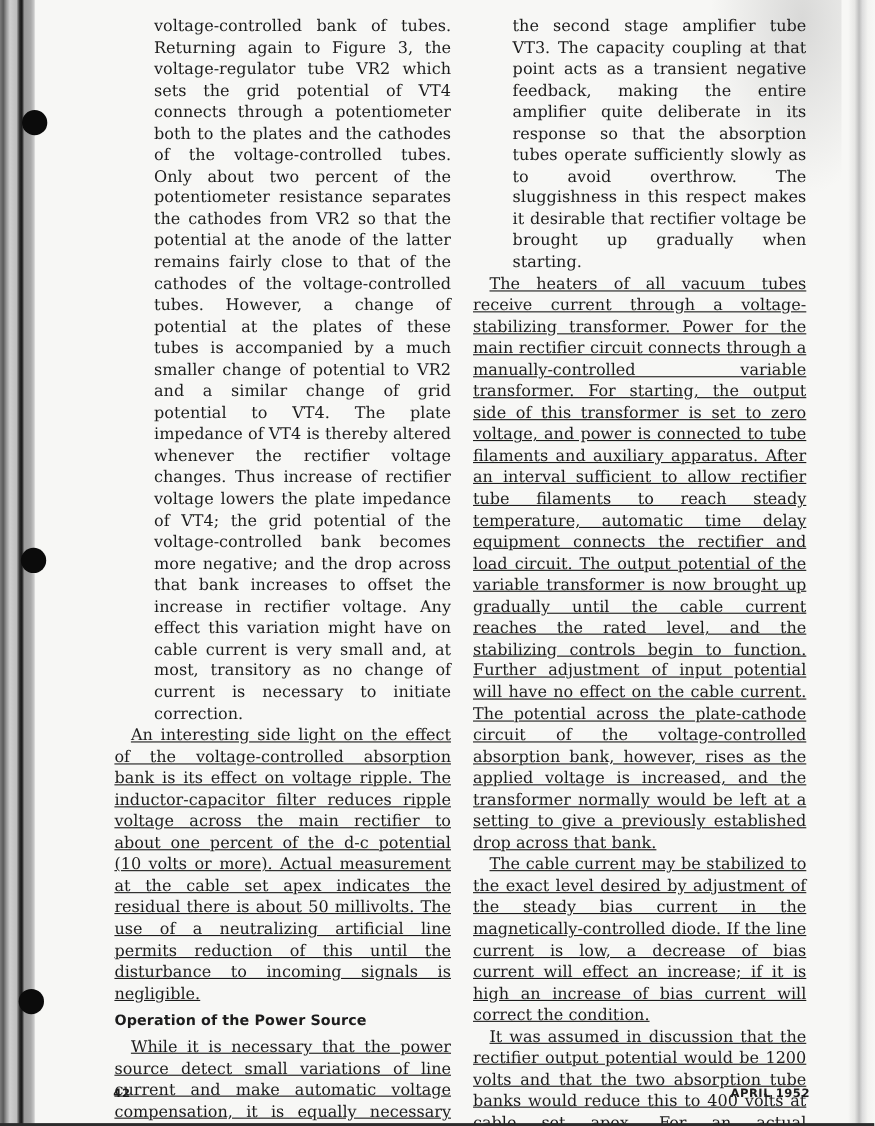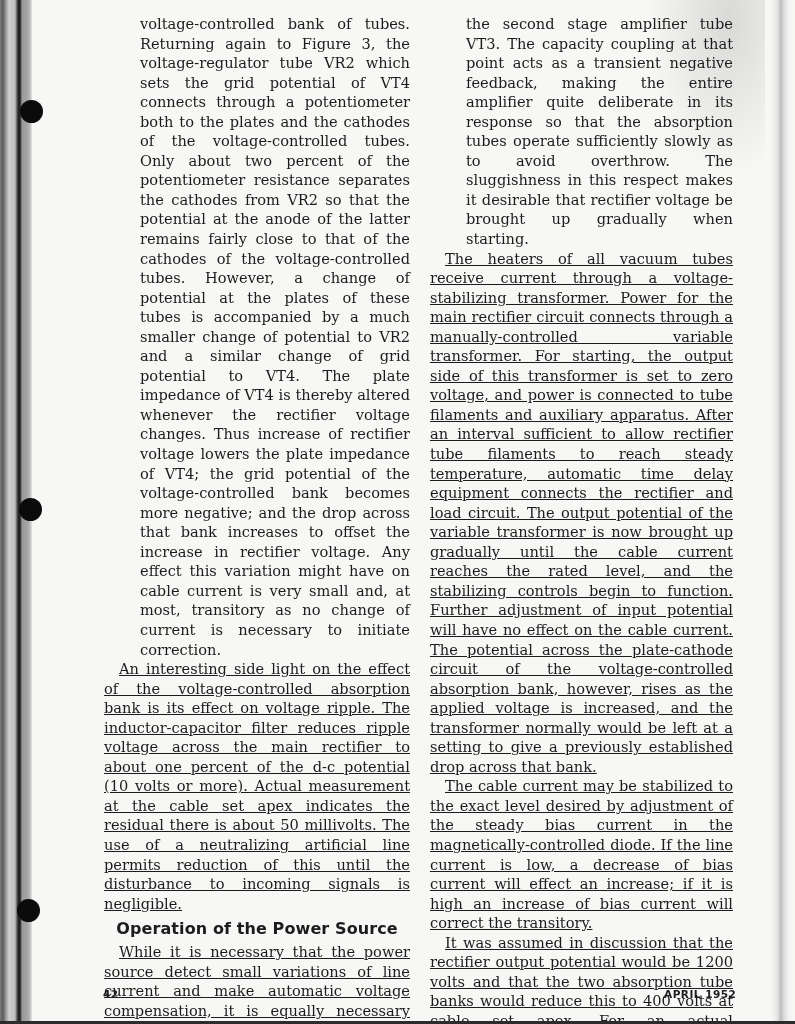--- a/index.html
+++ b/index.html
@@ -31,22 +31,22 @@
       font-size: 14.6px; line-height: 19.55px;
       text-align: justify; hyphens: none;
     }
     .col-left { left: 104px; width: 306px; }
     .col-right { left: 430px; width: 303px; }
     .column p { margin: 0; text-indent: 0; }
     .column p.indent { text-indent: 15px; text-decoration: underline; }
     .column p.first { text-indent: 0; margin-left: 36px; }
     .heading {
       font-family: "DejaVu Sans", "Liberation Sans", sans-serif;
-      font-weight: bold; font-size: 16px; line-height: 19px;
-      margin: 6px 0 4px 0; text-align: center; letter-spacing: 0.1px;
+      font-weight: bold; font-size: 13px; line-height: 19px;
+      margin: 6px 0 4px 0; text-align: left; letter-spacing: 0.1px;
     }
     .folio {
       position: absolute; top: 988px;
       font-family: "DejaVu Sans", "Liberation Sans", sans-serif;
       font-weight: bold; font-size: 10.5px; letter-spacing: 0.5px;
     }
     .folio-left { left: 103px; }
     .folio-right { left: 664px; }
     .bottom-rule {
       position: absolute; left: 0; bottom: 0; width: 795px; height: 3px;
@@ -66,19 +66,19 @@
 <div class="column col-left">
   <p class="first">voltage-controlled bank of tubes. Returning again to Figure 3, the voltage-regulator tube VR2 which sets the grid potential of VT4 connects through a potentiometer both to the plates and the cathodes of the voltage-controlled tubes. Only about two percent of the potentiometer resistance separates the cathodes from VR2 so that the potential at the anode of the latter remains fairly close to that of the cathodes of the voltage-controlled tubes. However, a change of potential at the plates of these tubes is accompanied by a much smaller change of potential to VR2 and a similar change of grid potential to VT4. The plate impedance of VT4 is thereby altered whenever the rectifier voltage changes. Thus increase of rectifier voltage lowers the plate impedance of VT4; the grid potential of the voltage-controlled bank becomes more negative; and the drop across that bank increases to offset the increase in rectifier voltage. Any effect this variation might have on cable current is very small and, at most, transitory as no change of current is necessary to initiate correction.</p>
   <p class="indent">An interesting side light on the effect of the voltage-controlled absorption bank is its effect on voltage ripple. The inductor-capacitor filter reduces ripple voltage across the main rectifier to about one percent of the d-c potential (10 volts or more). Actual measurement at the cable set apex indicates the residual there is about 50 millivolts. The use of a neutralizing artificial line permits reduction of this until the disturbance to incoming signals is negligible.</p>
   <div class="heading">Operation of the Power Source</div>
   <p class="indent">While it is necessary that the power source detect small variations of line current and make automatic voltage compensation, it is equally necessary that incoming cable signals are not distorted. It is important too that the apparatus does not over-compensate and thereby cause a cyclic hunting. A number of shunting capacitors help to make the arrangement less sensitive at signal frequencies but the most effective of these is a fairly large capacitor across plate and control grid of</p>
 </div>
 
 <div class="column col-right">
   <p class="first">the second stage amplifier tube VT3. The capacity coupling at that point acts as a transient negative feedback, making the entire amplifier quite deliberate in its response so that the absorption tubes operate sufficiently slowly as to avoid overthrow. The sluggishness in this respect makes it desirable that rectifier voltage be brought up gradually when starting.</p>
   <p class="indent">The heaters of all vacuum tubes receive current through a voltage-stabilizing transformer. Power for the main rectifier circuit connects through a manually-controlled variable transformer. For starting, the output side of this transformer is set to zero voltage, and power is connected to tube filaments and auxiliary apparatus. After an interval sufficient to allow rectifier tube filaments to reach steady temperature, automatic time delay equipment connects the rectifier and load circuit. The output potential of the variable transformer is now brought up gradually until the cable current reaches the rated level, and the stabilizing controls begin to function. Further adjustment of input potential will have no effect on the cable current. The potential across the plate-cathode circuit of the voltage-controlled absorption bank, however, rises as the applied voltage is increased, and the transformer normally would be left at a setting to give a previously established drop across that bank.</p>
-  <p class="indent">The cable current may be stabilized to the exact level desired by adjustment of the steady bias current in the magnetically-controlled diode. If the line current is low, a decrease of bias current will effect an increase; if it is high an increase of bias current will correct the transitory.</p>
+  <p class="indent">The cable current may be stabilized to the exact level desired by adjustment of the steady bias current in the magnetically-controlled diode. If the line current is low, a decrease of bias current will effect an increase; if it is high an increase of bias current will correct the condition.</p>
   <p class="indent">It was assumed in discussion that the rectifier output potential would be 1200 volts and that the two absorption tube banks would reduce this to 400 volts at cable set apex. For an actual installation, that line potential likely would not be correct. Earth current potentials to be expected might be appreciably lower, or available commercial power might be more or less stable than assumed. If the actual range of variation is less, some advantages are gained by narrowing the range of compensation. The absorption</p>
 </div>
 
 <div class="folio folio-left">42</div>
 <div class="folio folio-right">APRIL 1952</div>
 <div class="bottom-rule"></div>
 
 </body></html>

